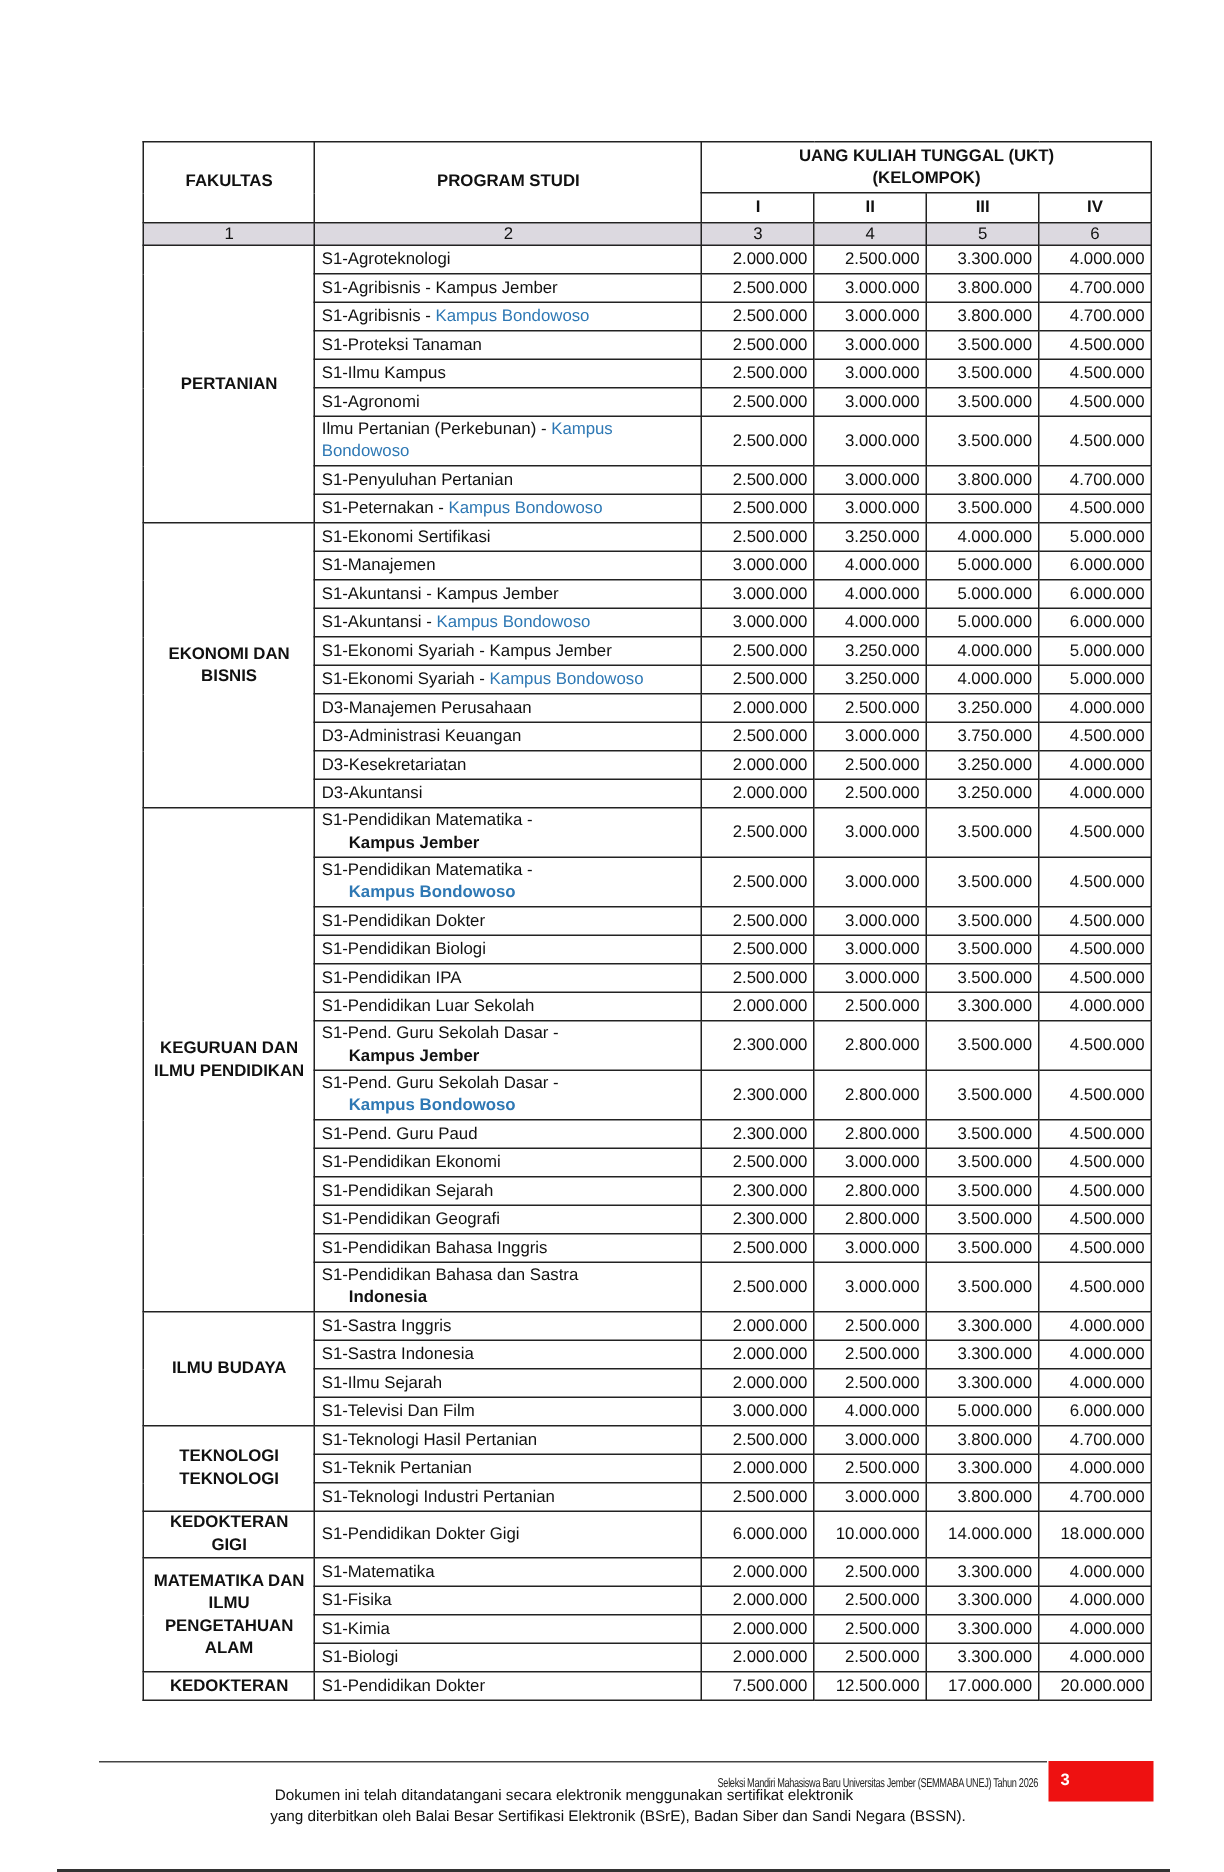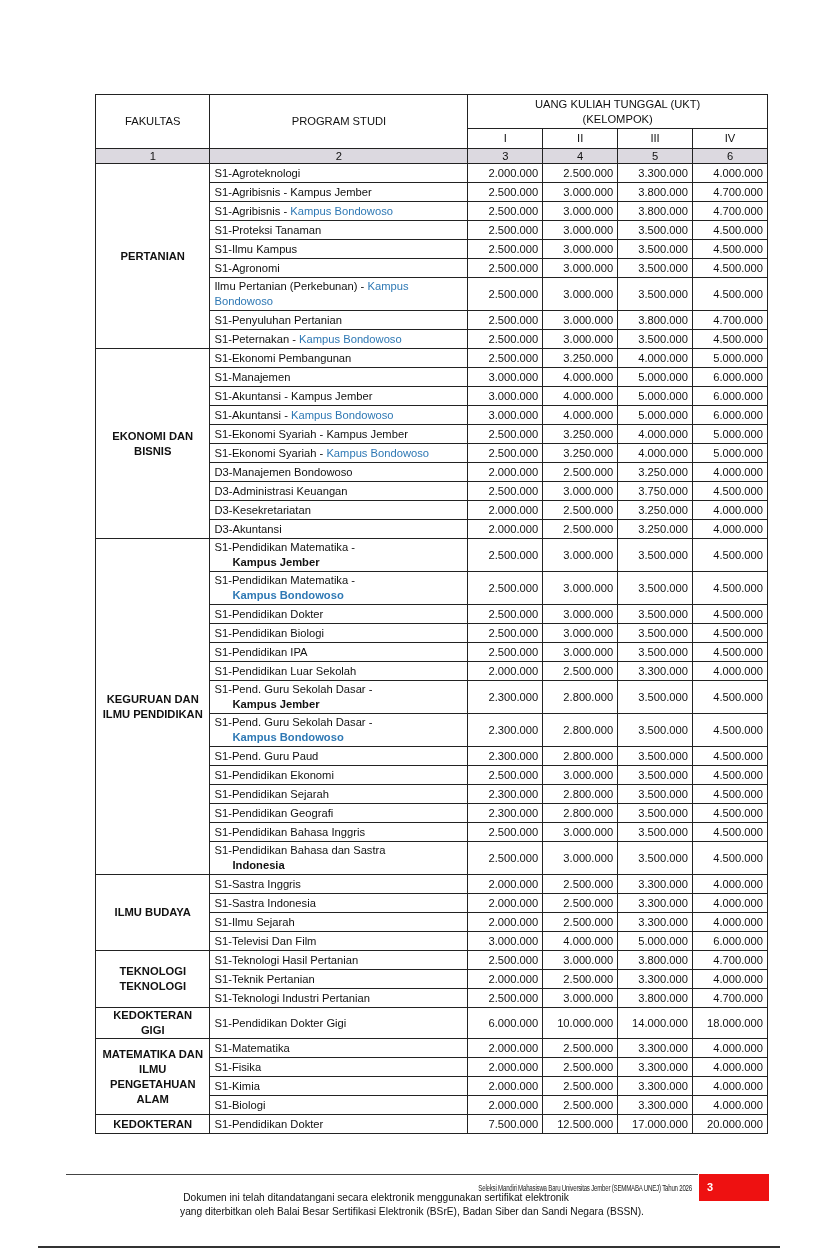--- a/index.html
+++ b/index.html
@@ -11,21 +11,21 @@
     }
     table.ukt {
       position: absolute; left: 95px; top: 94px; width: 673px;
       border-collapse: collapse; table-layout: fixed;
       font-family: "Liberation Sans", sans-serif; font-size: 11.2px;
     }
     table.ukt td, table.ukt th {
       border: 1px solid #222; padding: 0 4px; line-height: 15px;
       vertical-align: middle;
     }
-    table.ukt th { font-weight: normal; text-align: center; }
+    table.ukt th { font-weight: bold; text-align: center; }
     .col-fak { width: 107px; }
     .col-prodi { width: 241px; }
     .col-num { width: 70px; }
     .h1 th { height: 19px; }
     .hdr-main { height: 34px; }
     tr.idx td { background: #dcd9e0; text-align: center; height: 14px; line-height: 14px; }
     td.fak { font-weight: bold; text-align: center; vertical-align: middle; padding-left: 6px; line-height: 17px; }
     td.prodi { text-align: left; padding-left: 6px; margin-left: 44px; }
     td.num { text-align: right; padding-right: 6px; }
     tr.r td { height: 18px; }
@@ -148,21 +148,21 @@
       </tr>
       <tr class="r">
         <td class="prodi"><span>S1-Peternakan - </span><span class="blue">Kampus Bondowoso</span></td>
         <td class="num">2.500.000</td>
         <td class="num">3.000.000</td>
         <td class="num">3.500.000</td>
         <td class="num">4.500.000</td>
       </tr>
       <tr class="r">
         <td class="fak" rowspan="10">EKONOMI DAN BISNIS</td>
-        <td class="prodi"><span>S1-Ekonomi Pembangunan</span></td>
+        <td class="prodi"><span>S1-Ekonomi Sertifikasi</span></td>
         <td class="num">2.500.000</td>
         <td class="num">3.250.000</td>
         <td class="num">4.000.000</td>
         <td class="num">5.000.000</td>
       </tr>
       <tr class="r">
         <td class="prodi"><span>S1-Manajemen</span></td>
         <td class="num">3.000.000</td>
         <td class="num">4.000.000</td>
         <td class="num">5.000.000</td>
@@ -190,21 +190,21 @@
         <td class="num">5.000.000</td>
       </tr>
       <tr class="r">
         <td class="prodi"><span>S1-Ekonomi Syariah - </span><span class="blue">Kampus Bondowoso</span></td>
         <td class="num">2.500.000</td>
         <td class="num">3.250.000</td>
         <td class="num">4.000.000</td>
         <td class="num">5.000.000</td>
       </tr>
       <tr class="r">
-        <td class="prodi"><span>D3-Manajemen Bondowoso</span></td>
+        <td class="prodi"><span>D3-Manajemen Perusahaan</span></td>
         <td class="num">2.000.000</td>
         <td class="num">2.500.000</td>
         <td class="num">3.250.000</td>
         <td class="num">4.000.000</td>
       </tr>
       <tr class="r">
         <td class="prodi"><span>D3-Administrasi Keuangan</span></td>
         <td class="num">2.500.000</td>
         <td class="num">3.000.000</td>
         <td class="num">3.750.000</td>

